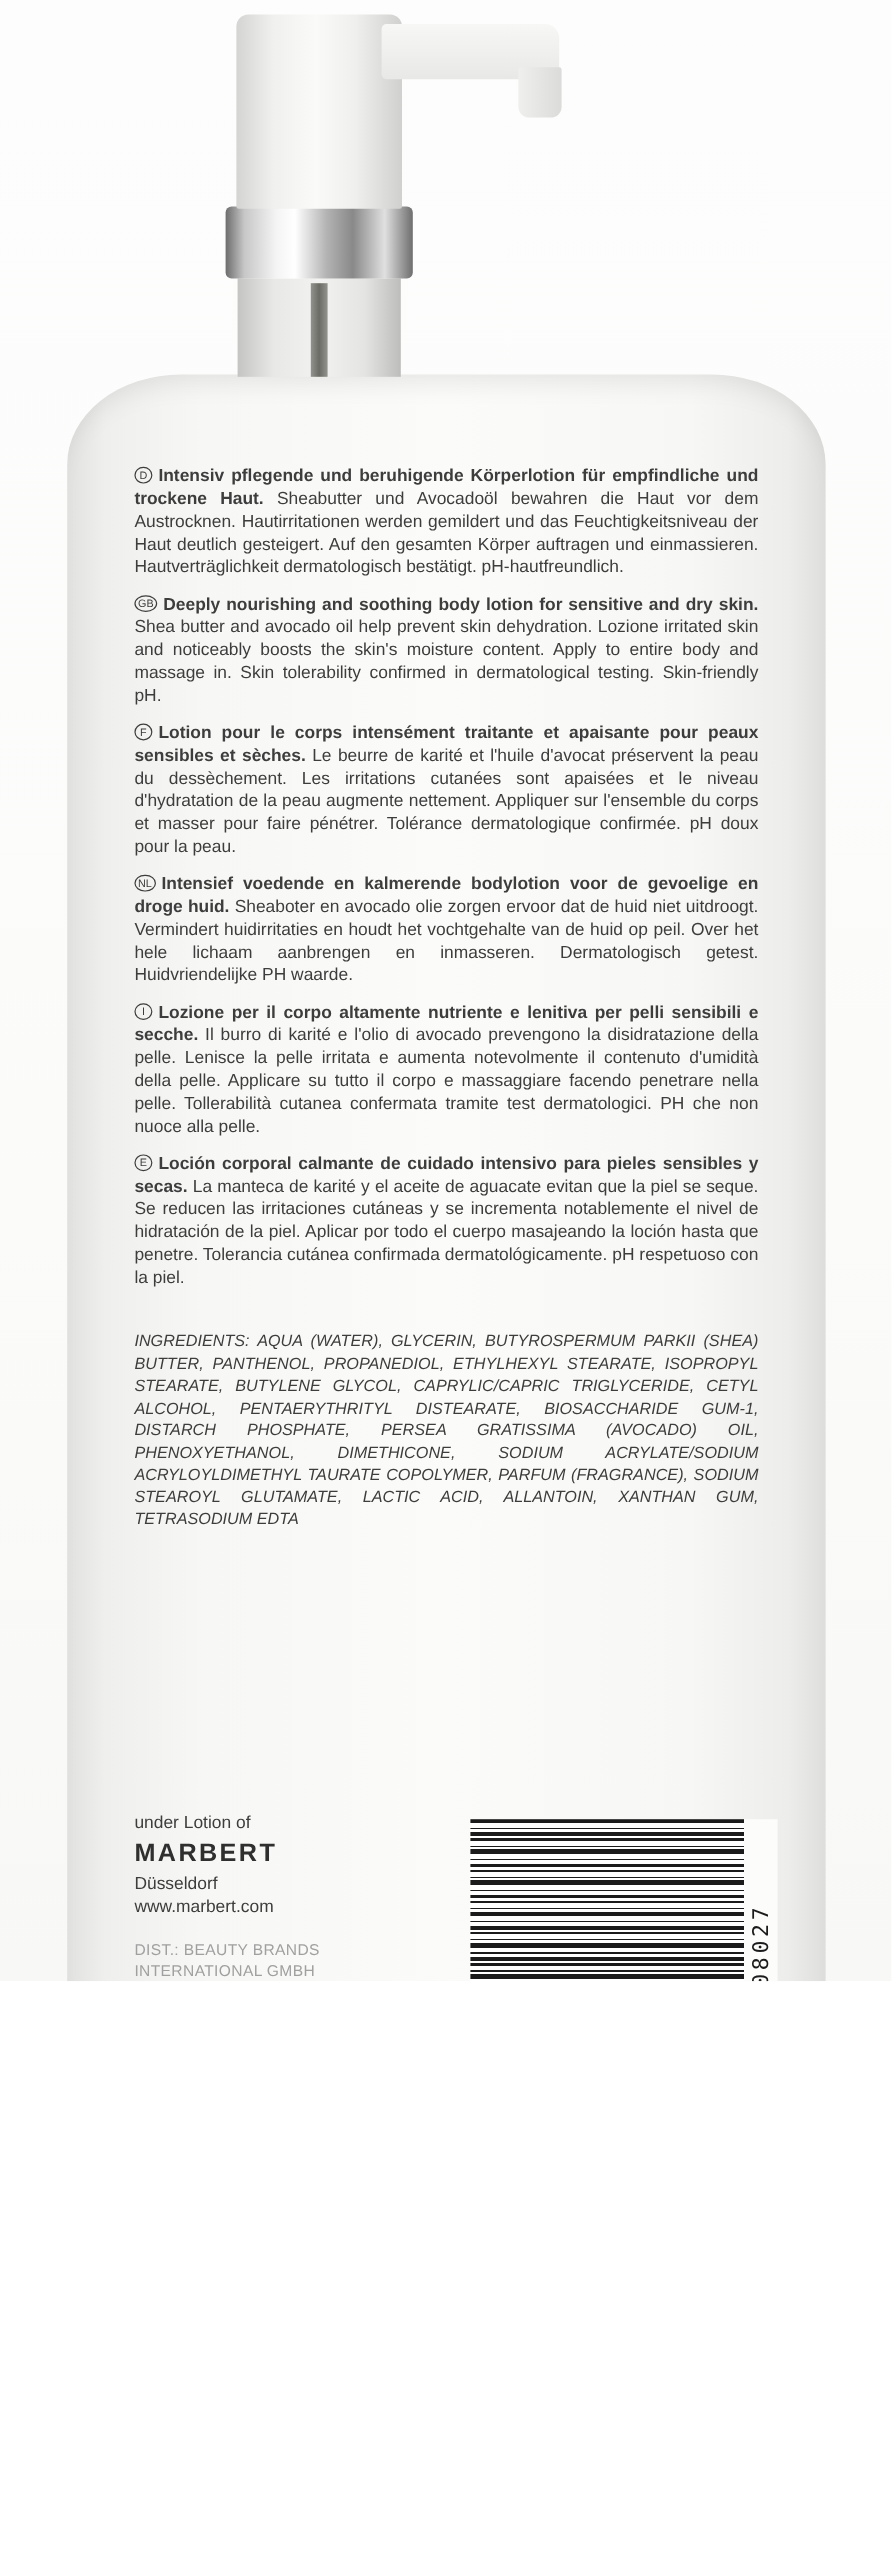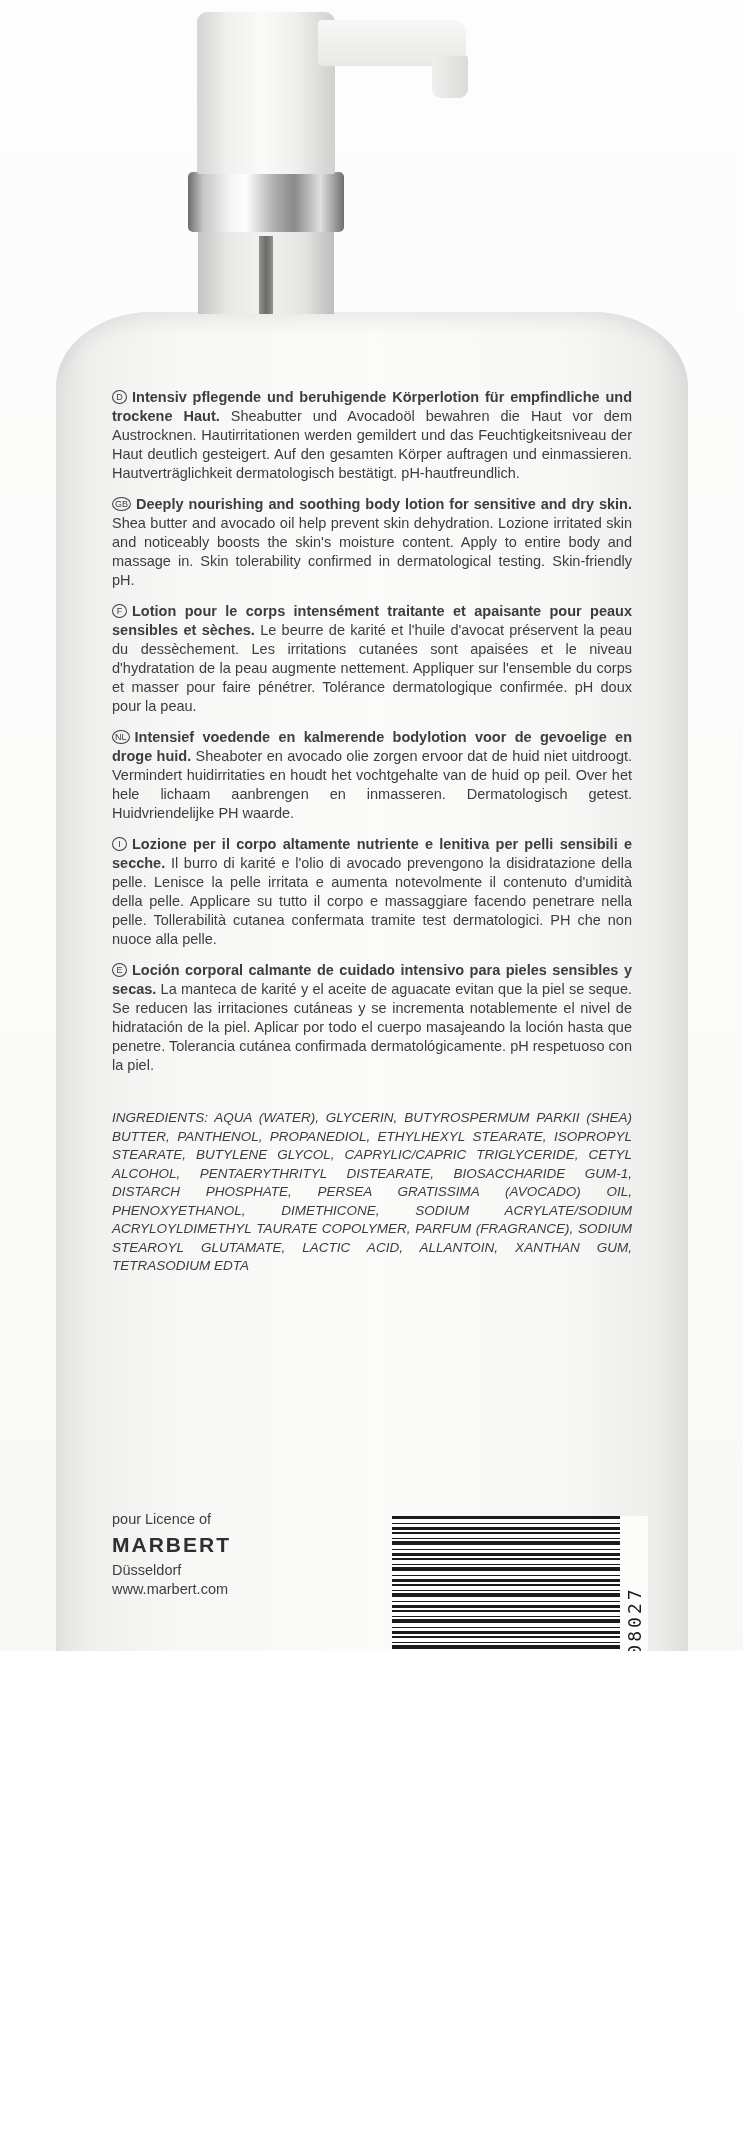--- a/index.html
+++ b/index.html
@@ -151,26 +151,31 @@
     </p>
 
     <p class="para">
       <span class="lang">E</span><b>Loción corporal calmante de cuidado intensivo para pieles sensibles y secas.</b><span> La manteca de karité y el aceite de aguacate evitan que la piel se seque. Se reducen las irritaciones cutáneas y se incrementa notablemente el nivel de hidratación de la piel. Aplicar por todo el cuerpo masajeando la loción hasta que penetre. Tolerancia cutánea confirmada dermatológicamente. pH respetuoso con la piel.</span>
     </p>
 
     <p class="ingredients">INGREDIENTS: AQUA (WATER), GLYCERIN, BUTYROSPERMUM PARKII (SHEA) BUTTER, PANTHENOL, PROPANEDIOL, ETHYLHEXYL STEARATE, ISOPROPYL STEARATE, BUTYLENE GLYCOL, CAPRYLIC/CAPRIC TRIGLYCERIDE, CETYL ALCOHOL, PENTAERYTHRITYL DISTEARATE, BIOSACCHARIDE GUM-1, DISTARCH PHOSPHATE, PERSEA GRATISSIMA (AVOCADO) OIL, PHENOXYETHANOL, DIMETHICONE, SODIUM ACRYLATE/SODIUM ACRYLOYLDIMETHYL TAURATE COPOLYMER, PARFUM (FRAGRANCE), SODIUM STEAROYL GLUTAMATE, LACTIC ACID, ALLANTOIN, XANTHAN GUM, TETRASODIUM EDTA</p>
   </div>
 
   <div class="licence">
-    <div>pour Licence of</div>
+    <div>under Lotion of</div>
     <div class="brand">MARBERT</div>
     <div>Düsseldorf</div>
     <div>www.marbert.com</div>
   </div>
 
+  <div class="dist">
+    <div>DIST.: BEAUTY BRANDS</div>
+    <div>INTERNATIONAL GMBH</div>
+    <div><span class="underline">97877 WERTHEIM</span></div>
+  </div>
 
   <div class="madein">Made in Germany</div>
   <div class="ref">REF. 453045</div>
 
   <div class="pao">
     <div class="lid"></div>
     <div class="jar">
       <div class="pao-text">12 M</div>
     </div>
   </div>

